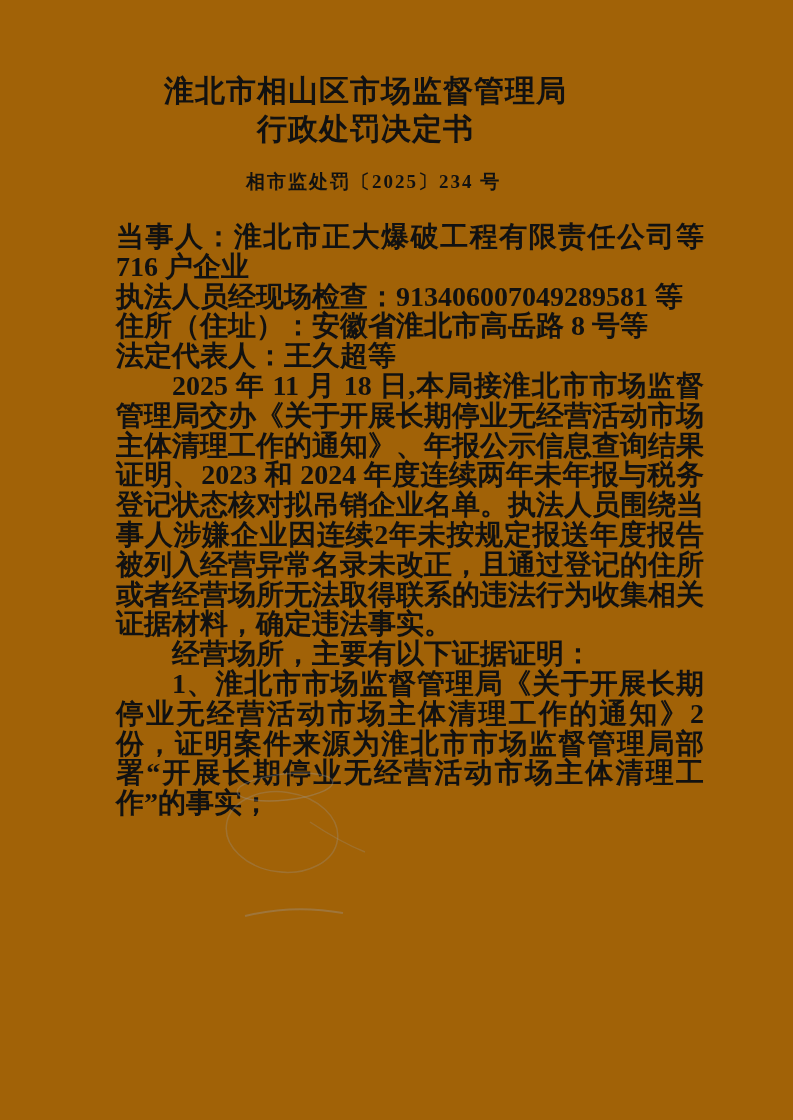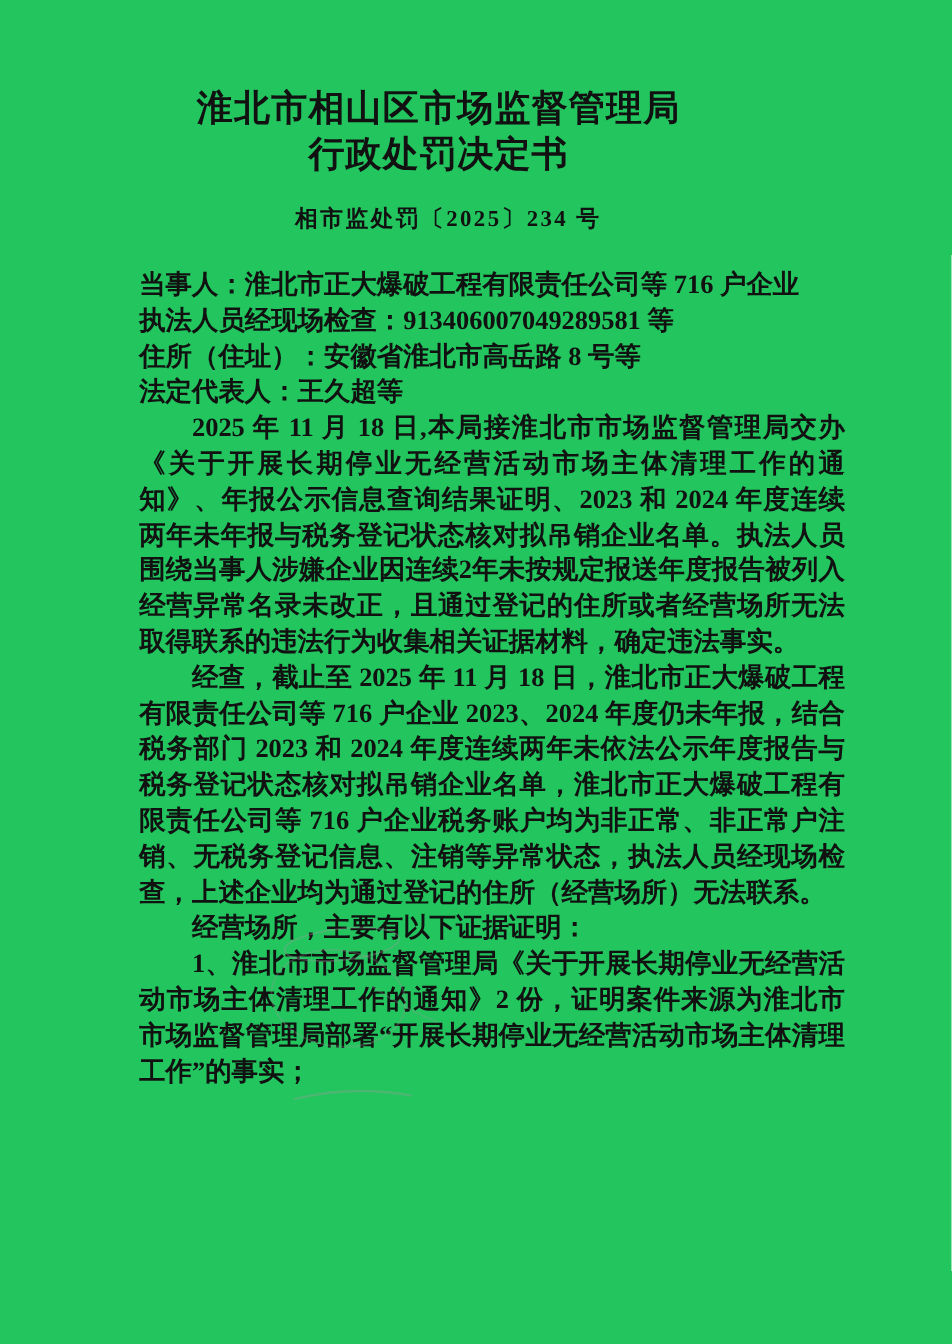--- a/index.html
+++ b/index.html
@@ -4,21 +4,21 @@
 <style>
   html, body {
     margin: 0;
     padding: 0;
     background: #ffffff;
   }
   .page {
     position: relative;
     width: 793px;
     height: 1120px;
-    background: #22c55e;
+    background: #a16207;
     color: #111111;
     overflow: hidden;
   }
   .doc-title {
     width: 793px;
     padding-top: 72px;
     text-align: center;
     font-family: "Liberation Sans", "DejaVu Sans", sans-serif;
     font-weight: 700;
     font-size: 30px;
@@ -34,21 +34,21 @@
     font-weight: 700;
     font-size: 19px;
     letter-spacing: 2px;
     transform: translateX(-23px);
   }
   .doc-body {
     margin: 27px 0 0 116px;
     width: 588px;
     font-family: "Liberation Serif", "DejaVu Serif", serif;
     font-weight: 700;
-    font-size: 22px;
+    font-size: 28px;
     line-height: 29.8px;
     text-align: justify;
   }
   .doc-body p {
     margin: 0;
     padding: 0;
   }
   .indent {
     text-indent: 2em;
   }
@@ -72,21 +72,20 @@
   </div>
 
   <div class="doc-number">相市监处罚〔2025〕234 号</div>
 
   <div class="doc-body">
     <p>当事人：淮北市正大爆破工程有限责任公司等 716 户企业</p>
     <p>执法人员经现场检查：913406007049289581 等</p>
     <p>住所（住址）：安徽省淮北市高岳路 8 号等</p>
     <p>法定代表人：王久超等</p>
     <p class="indent">2025 年 11 月 18 日,本局接淮北市市场监督管理局交办《关于开展长期停业无经营活动市场主体清理工作的通知》、年报公示信息查询结果证明、2023 和 2024 年度连续两年未年报与税务登记状态核对拟吊销企业名单。执法人员围绕当事人涉嫌企业因连续2年未按规定报送年度报告被列入经营异常名录未改正，且通过登记的住所或者经营场所无法取得联系的违法行为收集相关证据材料，确定违法事实。</p>
-    <p class="indent">经查，截止至 2025 年 11 月 18 日，淮北市正大爆破工程有限责任公司等 716 户企业 2023、2024 年度仍未年报，结合税务部门 2023 和 2024 年度连续两年未依法公示年度报告与税务登记状态核对拟吊销企业名单，淮北市正大爆破工程有限责任公司等 716 户企业税务账户均为非正常、非正常户注销、无税务登记信息、注销等异常状态，执法人员经现场检查，上述企业均为通过登记的住所（经营场所）无法联系。</p>
     <p class="indent">经营场所，主要有以下证据证明：</p>
     <p class="indent">1、淮北市市场监督管理局《关于开展长期停业无经营活动市场主体清理工作的通知》2 份，证明案件来源为淮北市市场监督管理局部署“开展长期停业无经营活动市场主体清理工作”的事实；</p>
   </div>
 
   <svg class="scan-artifacts" viewBox="0 0 793 1120" xmlns="http://www.w3.org/2000/svg">
     <ellipse cx="285" cy="787" rx="48" ry="13" fill="none" stroke="#9a9a9a" stroke-width="1.5" opacity="0.35" transform="rotate(-6 285 787)"></ellipse>
     <ellipse cx="282" cy="832" rx="56" ry="40" fill="none" stroke="#9a9a9a" stroke-width="1.5" opacity="0.28" transform="rotate(8 282 832)"></ellipse>
     <path d="M310,822 q30,20 55,30" fill="none" stroke="#9a9a9a" stroke-width="1.5" opacity="0.25"></path>
     <path d="M245,916 q48,-12 98,-3" fill="none" stroke="#9a9a9a" stroke-width="2" opacity="0.35"></path>
   </svg>

